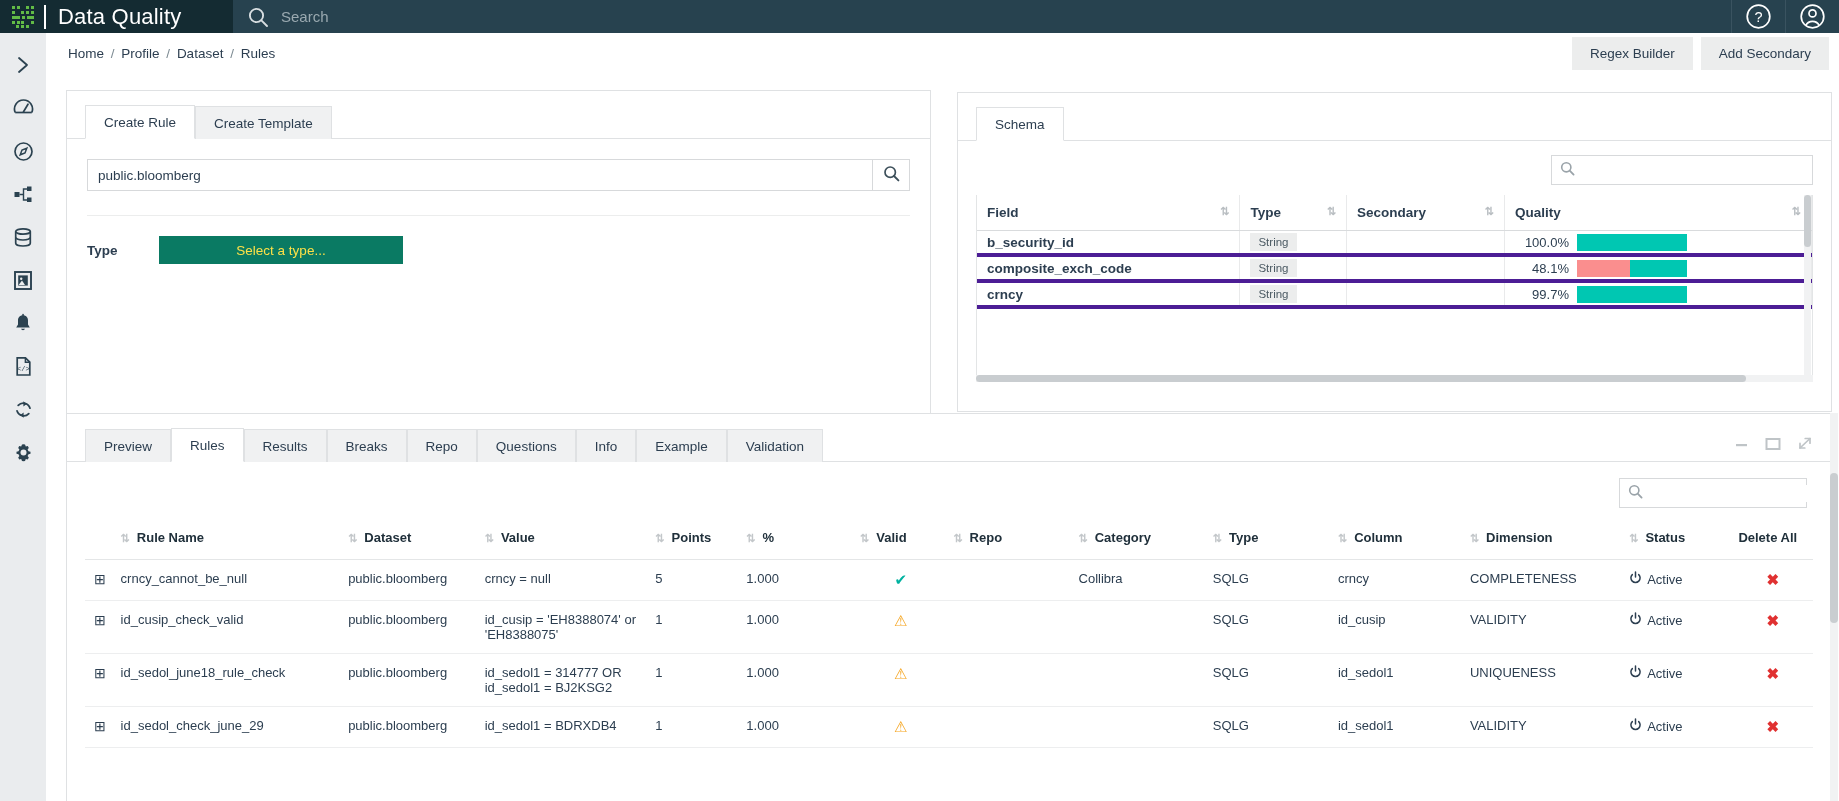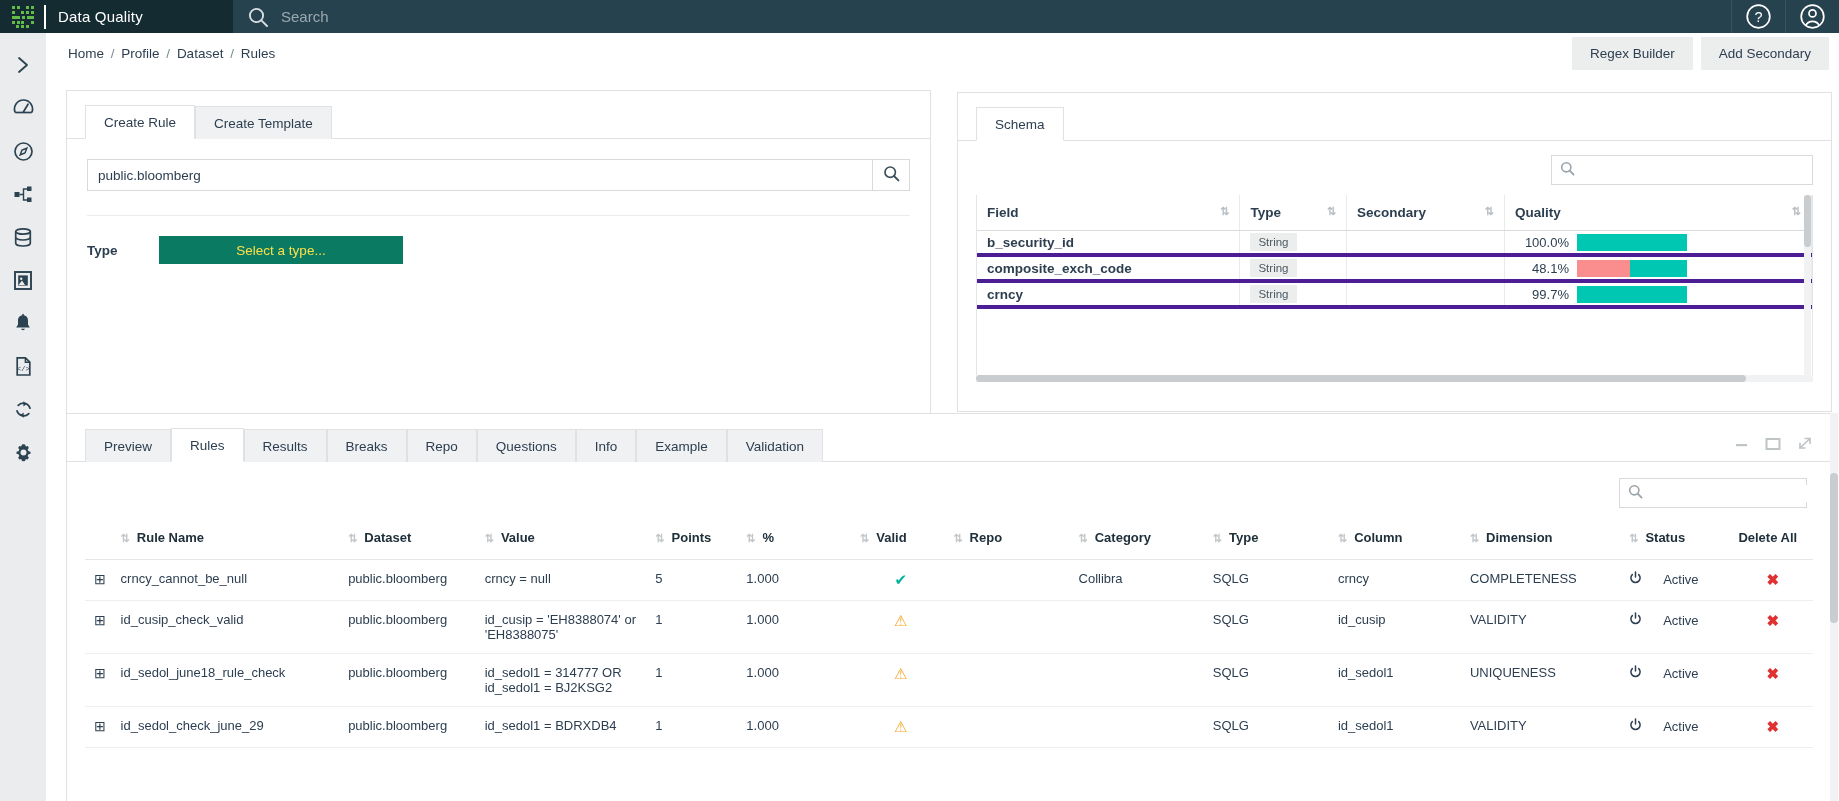--- a/index.html
+++ b/index.html
@@ -28,21 +28,21 @@
     padding-left: 8px;
   }
   .logo-wrap {
     width: 30px; height: 26px;
     display: flex; align-items: center; justify-content: center;
   }
   .brand-divider {
     width: 2px; height: 24px; background: #ffffff; margin: 0 12px 0 6px;
   }
   .brand-title {
-    color: #ffffff; font-size: 15px; letter-spacing: .2px; white-space: nowrap;
+    color: #ffffff; font-size: 22px; letter-spacing: .2px; white-space: nowrap;
   }
   .search-block {
     flex: 1; display: flex; align-items: center; height: 33px;
     background: #27424f; padding-left: 14px;
   }
   .search-glass { width: 22px; height: 22px; margin-right: 12px; flex: none; }
   .search-placeholder {
     color: #9aa9b0; font-size: 15px;
   }
   .topbar-right { display: flex; align-items: stretch; }
@@ -232,21 +232,21 @@
   .c-repo   { width: 110px; }
   .c-cat    { width: 118px; }
   .c-type   { width: 110px; }
   .c-col    { width: 116px; }
   .c-dim    { width: 140px; }
   .c-status { width: 96px; }
   .c-del    { width: 70px; text-align: center; }
   .check-ok { color: #00b2a0; font-size: 15px; }
   .warn-tri { color: #f5a623; font-size: 15px; }
   .x-red { color: #e03131; font-weight: bold; font-size: 15px; cursor: pointer; }
-  .status-cell { display: flex; align-items: center; gap: 21px; white-space: nowrap; }
+  .status-cell { display: flex; align-items: center; gap: 5px; white-space: nowrap; }
   .page-vscroll {
     position: absolute; right: 1px; top: 413px; width: 8px; height: 388px;
     background: #f1f2f3;
   }
   .page-vscroll .thumb { width: 8px; height: 150px; background: #c9cdd0; border-radius: 4px; margin-top: 60px; }
 </style>
 </head>
 <body>
 
 <div class="topbar">

